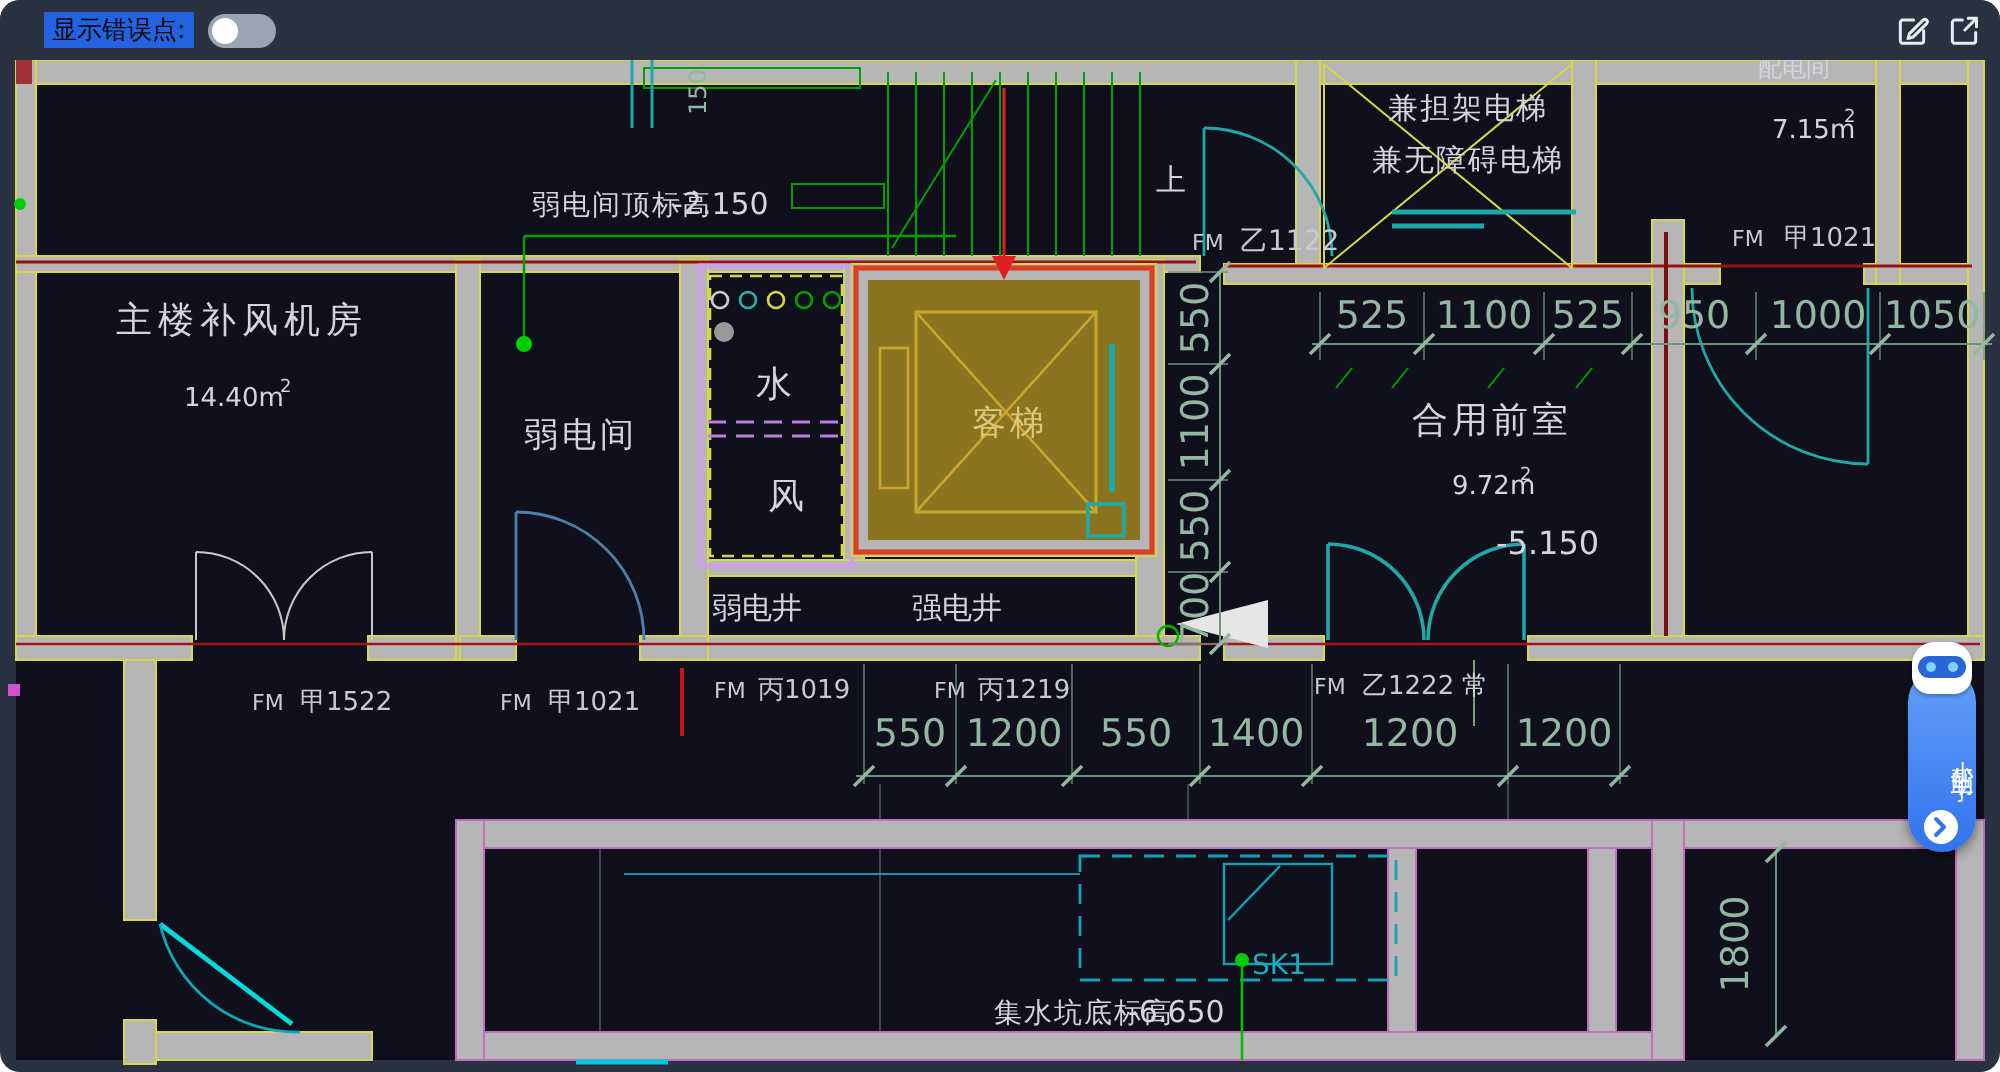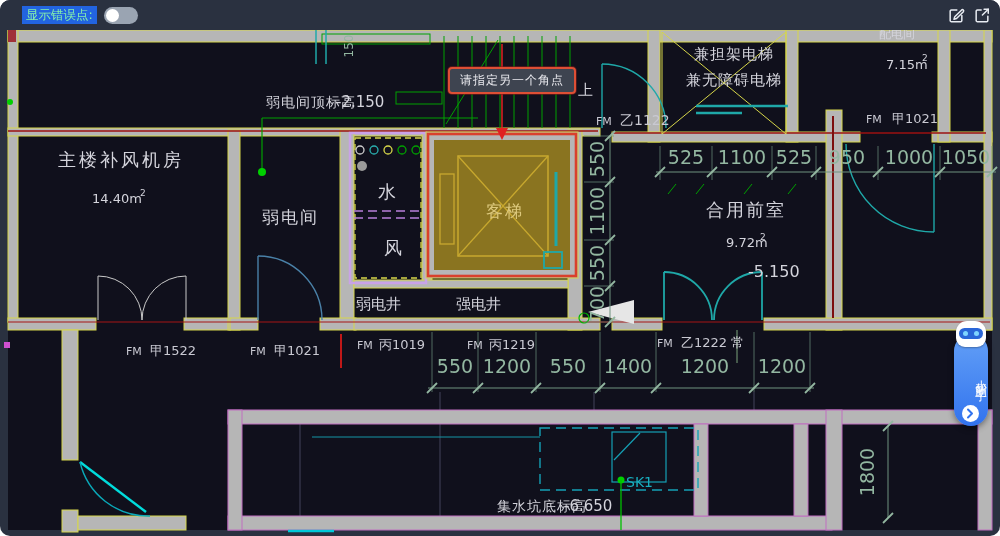--- a/index.html
+++ b/index.html
@@ -1,21 +1,21 @@
 <!DOCTYPE html>
 <html><head>
 <meta charset="utf-8">
 <style>
   html,body{margin:0;padding:0;background:#fff;}
   .app{position:relative;width:1000px;height:536px;background:#2a3140;border-radius:10px;overflow:hidden;
        font-family:"DejaVu Sans",sans-serif;}
   .canvas-svg{position:absolute;left:0;top:0;}
   .topbar{position:absolute;left:0;top:0;width:100%;height:30px;background:#2a3140;z-index:4;
           display:flex;align-items:center;}
-  .err-badge{margin-left:22px;background:#2264e0;color:#86efac;font-size:12.5px;padding:2px 4px;line-height:14px;}
+  .err-badge{margin-left:22px;background:#2264e0;color:#000000;font-size:12.5px;padding:2px 4px;line-height:14px;}
   .toggle{margin-left:7px;width:34px;height:17px;border-radius:9px;background:#9aa4b2;position:relative;cursor:pointer;}
   .toggle .knob{position:absolute;left:2px;top:2px;width:13px;height:13px;border-radius:50%;background:#fff;}
   .topbar-icons{margin-left:auto;margin-right:8px;display:flex;gap:6px;align-items:center;}
   .tb-icon{width:20px;height:20px;cursor:pointer;}
   .tooltip{position:absolute;left:448px;top:67px;z-index:5;background:#3e4450;border:2px solid #de4f35;
            border-radius:4px;color:#e9e9ee;font-size:12px;padding:3px 10px;letter-spacing:1px;white-space:nowrap;
            box-shadow:0 0 0 1px rgba(130,30,25,.55);}
   .assistant{position:absolute;left:954px;top:334px;width:34px;height:92px;border-radius:17px;z-index:6;
              background:linear-gradient(180deg,#63a0f7,#3273ee);box-shadow:0 2px 6px rgba(0,0,0,.45);cursor:pointer;}
   .robot{position:absolute;top:-13px;left:2px;width:30px;height:26px;background:#fff;border-radius:11px 11px 9px 9px;
@@ -356,21 +356,20 @@
       <path d="M10.5 14.2 18.8 5.9a1.5 1.5 0 0 1 2.1 2.1l-8.3 8.3-3 .9z"></path>
     </svg>
     <svg class="tb-icon" viewBox="0 0 24 24" fill="none" stroke="#e8ecf2" stroke-width="1.8" stroke-linecap="round" stroke-linejoin="round">
       <path d="M19 13.5v5a1.5 1.5 0 0 1-1.5 1.5h-11A1.5 1.5 0 0 1 5 18.5v-11A1.5 1.5 0 0 1 6.5 6H11"></path>
       <path d="M14.5 5H19.5V10"></path>
           <path d="M19.5 5 12.5 12"></path>
     </svg>
   </span>
 </div>
 
-<div class="tooltip">请指定另一个角点</div>
 
 <div class="assistant">
   <div class="robot">
     <span class="visor">
           <span class="eye l"></span>
           <span class="eye r"></span>
         </span>
   </div>
   <div class="vlabel">小帮助手</div>
   <div class="chev">

